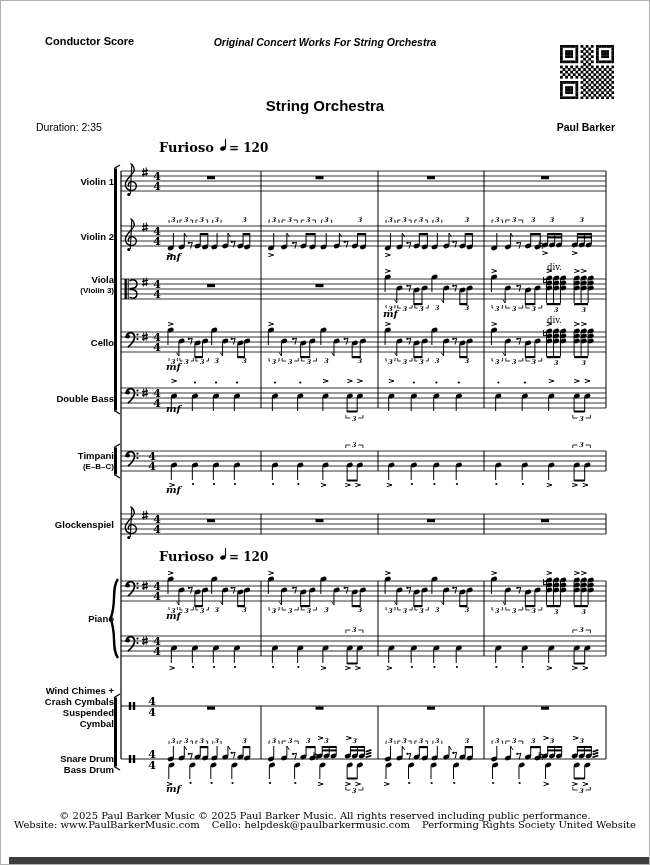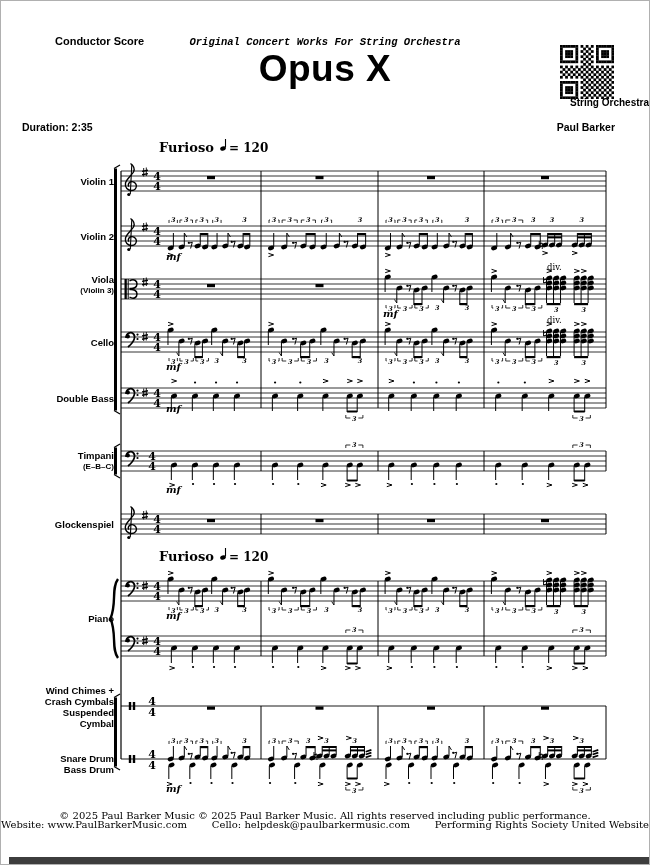--- a/index.html
+++ b/index.html
@@ -1,41 +1,40 @@
 <!DOCTYPE html>
 <html><head>
 <meta charset="utf-8">
 <style>
   html,body{margin:0;padding:0;background:#fff;}
   .page{position:relative;width:650px;height:865px;background:#fff;overflow:hidden;
         box-sizing:border-box;border:1px solid #b0b0b0;
         font-family:"Liberation Sans",sans-serif;color:#000;}
-  .hdr-scoretype{position:absolute;left:44px;top:34px;font-size:11px;font-weight:bold;margin-left:10px;}
+  .hdr-scoretype{position:absolute;left:44px;top:34px;font-size:11px;font-weight:bold;}
   .hdr-series{position:absolute;left:0;right:0;top:35px;text-align:center;
-              font-size:10.5px;font-weight:bold;font-style:italic;font-family:Liberation Mono, monospace;}
+              font-size:10.5px;font-weight:bold;font-style:italic;}
   .hdr-title{position:absolute;left:0;right:0;top:47px;text-align:center;
              font-size:37px;font-weight:bold;letter-spacing:0.5px;}
-  .hdr-subtitle{position:absolute;left:0;right:0;top:96px;text-align:right;
-                font-size:10px;font-weight:bold;}
-  .hdr-duration{position:absolute;left:21px;top:120px;font-size:10.5px;font-weight:bold;}
+  .hdr-subtitle{position:absolute;left:0;right:0;top:96px;text-align:center;
+                font-size:15px;font-weight:bold;}
+  .hdr-duration{position:absolute;left:35px;top:120px;font-size:10.5px;font-weight:normal;}
   .hdr-composer{position:absolute;right:34px;top:120px;font-size:10.5px;font-weight:bold;margin-left:43px;}
   #qr{position:absolute;left:559px;top:44px;}
   #score{position:absolute;left:0;top:0;overflow:visible;}
   .footer{position:absolute;left:0;right:0;top:810px;text-align:center;
           font-family:"DejaVu Serif",serif;font-size:10px;line-height:9px;}
-  .footer-l3{display:flex;justify-content:space-between;gap:12px;}
+  .footer-l3{display:flex;justify-content:center;gap:12px;}
   .bottom-strip{position:absolute;left:8px;right:0;top:856px;height:9px;background:#3d3d3d;}
 </style>
 </head>
 <body>
 
 <div class="page">
   <div class="hdr-scoretype">Conductor Score</div>
   <div class="hdr-series">Original Concert Works For String Orchestra</div>
-  <div class="hdr-title">Opus X</div>
   <div class="hdr-subtitle">String Orchestra</div>
   <div class="hdr-duration">Duration: 2:35</div>
   <div class="hdr-composer">Paul Barker</div>
   <svg id="qr" width="54" height="54">
       <rect x="20.571428571428573" y="0" width="2.771428571428572" height="2.771428571428572" fill="#000"></rect>
       <rect x="25.714285714285715" y="0" width="2.771428571428572" height="2.771428571428572" fill="#000"></rect>
       <rect x="30.85714285714286" y="0" width="2.771428571428572" height="2.771428571428572" fill="#000"></rect>
       <rect x="23.142857142857146" y="2.5714285714285716" width="2.771428571428572" height="2.771428571428572" fill="#000"></rect>
       <rect x="28.28571428571429" y="2.5714285714285716" width="2.771428571428572" height="2.771428571428572" fill="#000"></rect>
       <rect x="20.571428571428573" y="5.142857142857143" width="2.771428571428572" height="2.771428571428572" fill="#000"></rect>

